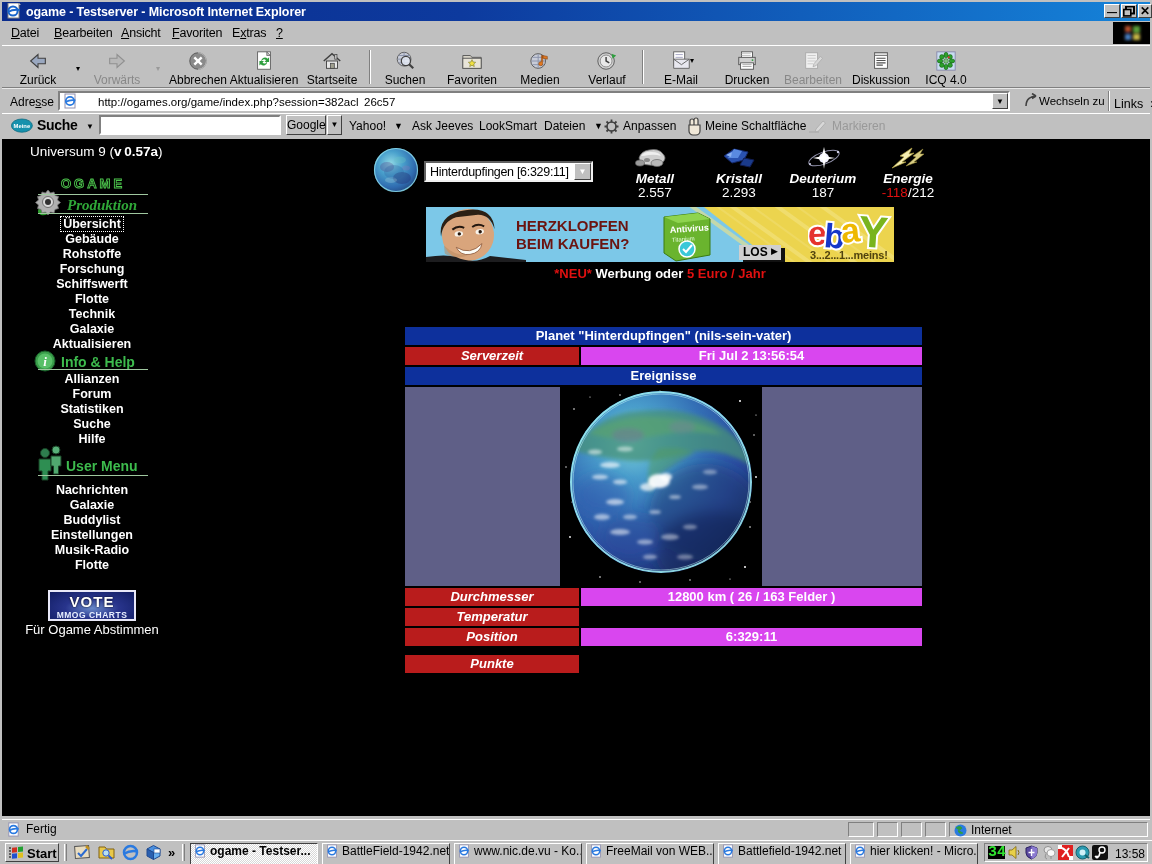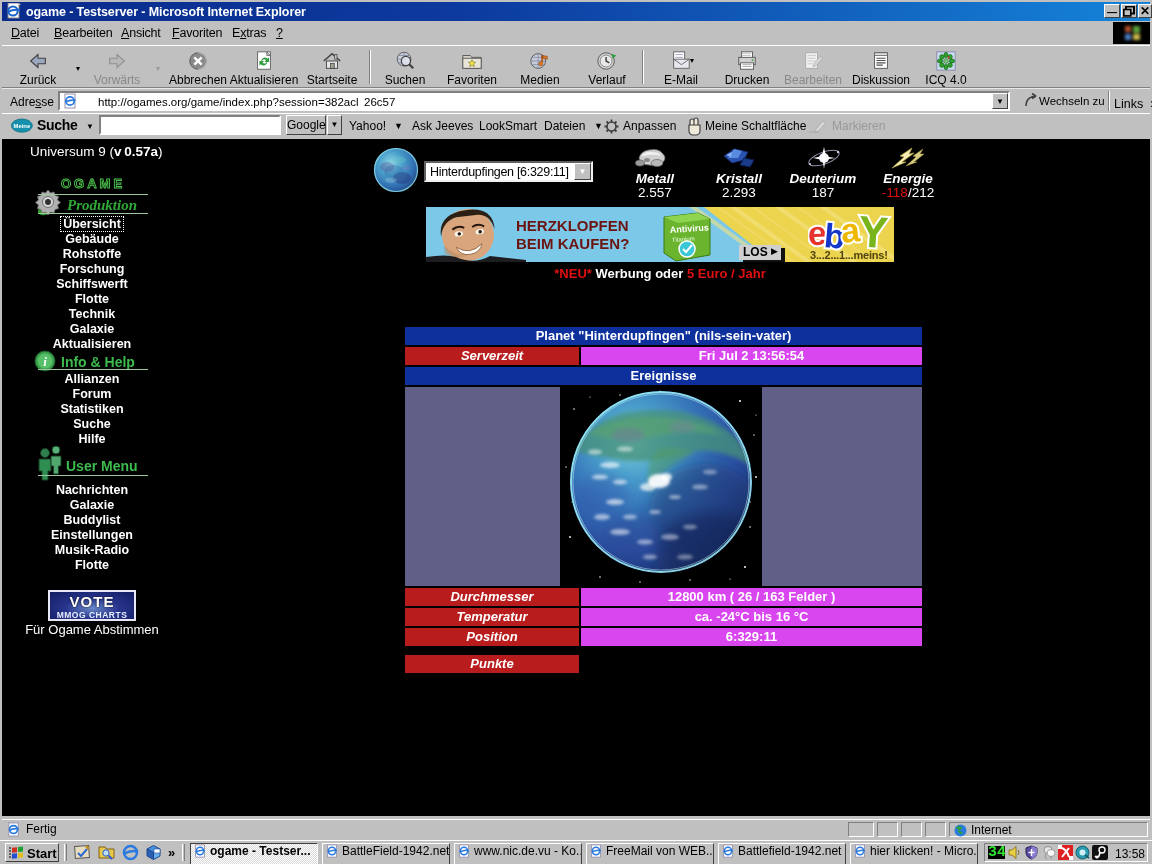--- a/index.html
+++ b/index.html
@@ -580,21 +580,20 @@
       </svg>
     </div>
     <div style="height:2px"></div>
     <div class="tcells" style="margin-bottom:0">
       <div class="tleft">Durchmesser</div>
       <div class="tright">12800 km ( 26 / 163 Felder )</div>
     </div>
     <div style="height:2px"></div>
     <div class="tcells" style="margin-bottom:0">
       <div class="tleft">Temperatur</div>
-      <div class="tright">ca. -24°C bis 16 °C</div>
     </div>
     <div style="height:2px"></div>
     <div class="tcells" style="margin-bottom:7px">
       <div class="tleft">Position</div>
       <div class="tright">6:329:11</div>
     </div>
     <div style="height:2px"></div>
     <div class="tcells" style="margin-bottom:0">
       <div class="tleft">Punkte</div>
     </div>

